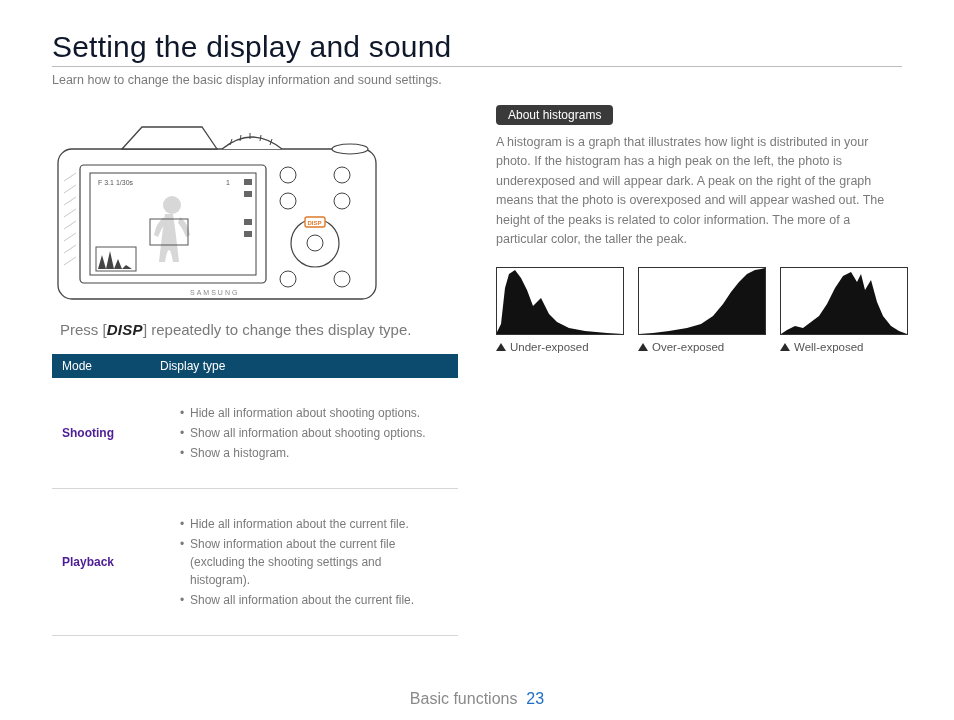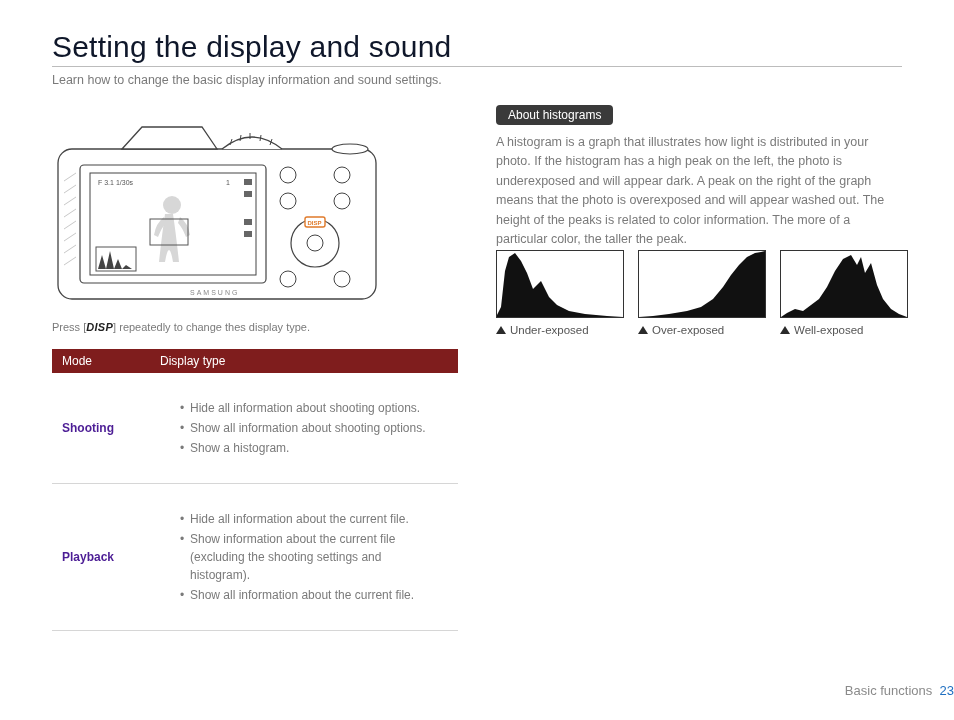--- a/index.html
+++ b/index.html
@@ -6,37 +6,37 @@
   .page{box-sizing:border-box;width:954px;height:720px;padding:30px 52px 0 52px;position:relative}
   h1{font-size:30px;font-weight:300;color:#0f172a;margin:0 0 2px 0;letter-spacing:.2px}
   .rule{height:1px;background:#bcbcbc;margin:2px 0 6px 0}
   .intro{font-size:12.5px;color:#7a7a7a;margin-bottom:18px}
   .cols{display:flex;gap:38px}
   .col{flex:1;min-width:0}
   h2{font-size:18px;font-weight:300;color:#1f6fc1;margin:0 0 6px 0}
   .body{font-size:12.5px;line-height:1.55;color:#7a7a7a}
   .camera-box{margin:14px 0 12px 0}
   .camera-svg{display:block}
-  .press{font-size:11px;color:#7a7a7a;margin:8px 0 16px 0}
+  .press{font-size:15px;color:#7a7a7a;margin:8px 0 16px 8px}
   .disp-label{font-family:Arial,sans-serif;font-weight:900;font-style:italic;color:#222;letter-spacing:.3px}
   table.modes{width:100%;border-collapse:collapse;font-size:12px}
-  table.modes th{background:#7f1d1d;color:#fff;font-weight:400;text-align:left;padding:5px 10px}
+  table.modes th{background:#0c4a6e;color:#fff;font-weight:400;text-align:left;padding:5px 10px}
   table.modes td{padding:10px 10px;vertical-align:middle;border-bottom:1px solid #d6d6d6;color:#7a7a7a}
   table.modes td.mode{font-weight:700;color:#4c1d95;white-space:nowrap;width:78px}
   ul.opts{margin:16px;padding:0 0 0 4px;list-style:none}
   ul.opts li{position:relative;padding-left:10px;margin:2px 0;line-height:1.5}
   ul.opts li:before{content:"•";position:absolute;left:0;color:#7a7a7a}
   .pill{display:inline-block;background:#3a3a3a;color:#fff;border-radius:4px;padding:3px 12px;font-size:12px;margin-bottom:8px}
-  .histos{display:flex;gap:14px;margin-top:1px}
+  .histos{display:flex;gap:14px;margin-top:18px}
   .hcell{flex:1;text-align:left}
   .hbox{border:1px solid #333;height:66px;width:126px;position:relative;overflow:hidden;background:#fff}
   .hbox svg{position:absolute;inset:0}
   .hlabel{font-size:11.5px;color:#555;margin-top:6px}
   .hlabel .tri{display:inline-block;width:0;height:0;border-left:5px solid transparent;border-right:5px solid transparent;border-bottom:8px solid #2a2a2a;margin-right:4px;vertical-align:baseline}
-  .footer{position:absolute;bottom:22px;left:0;right:0;text-align:right;font-size:13px;color:#8a8a8a}
+  .footer{position:absolute;bottom:12px;left:0;right:0;text-align:center;font-size:16px;color:#8a8a8a}
   .footer .pg{color:#1f6fc1}
 </style>
 </head>
 <body>
 
 <div class="page">
   <h1>Setting the display and sound</h1>
   <div class="rule"></div>
   <div class="intro">Learn how to change the basic display information and sound settings.</div>
 

